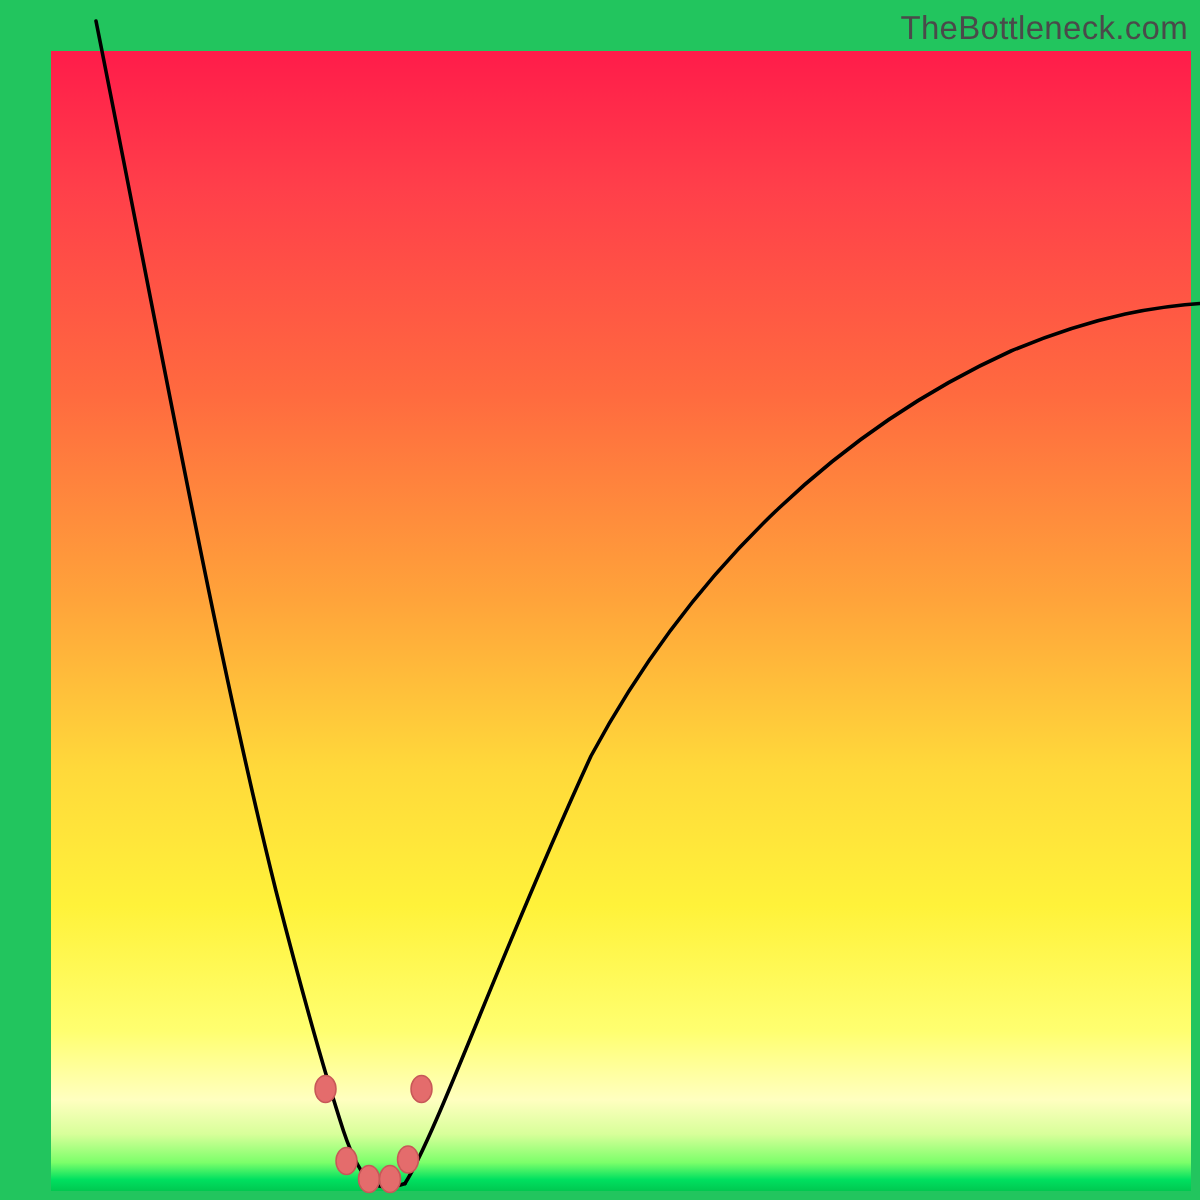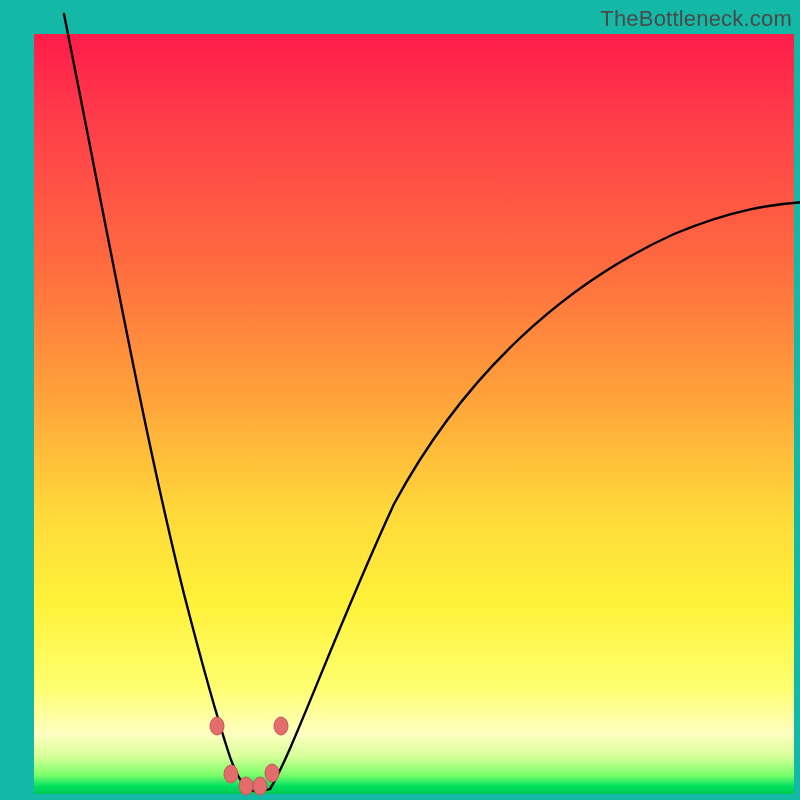--- a/index.html
+++ b/index.html
@@ -10,21 +10,21 @@
     background: #000;
     overflow: hidden;
     font-family: Arial, Helvetica, sans-serif;
   }
   .frame {
     position: absolute;
     left: 0;
     top: 0;
     width: 800px;
     height: 800px;
-    background: #14b8a6;
+    background: #22c55e;
   }
   .plot {
     position: absolute;
     left: 34px;
     top: 34px;
     width: 760px;
     height: 760px;
     
     background: linear-gradient(
       to bottom,

